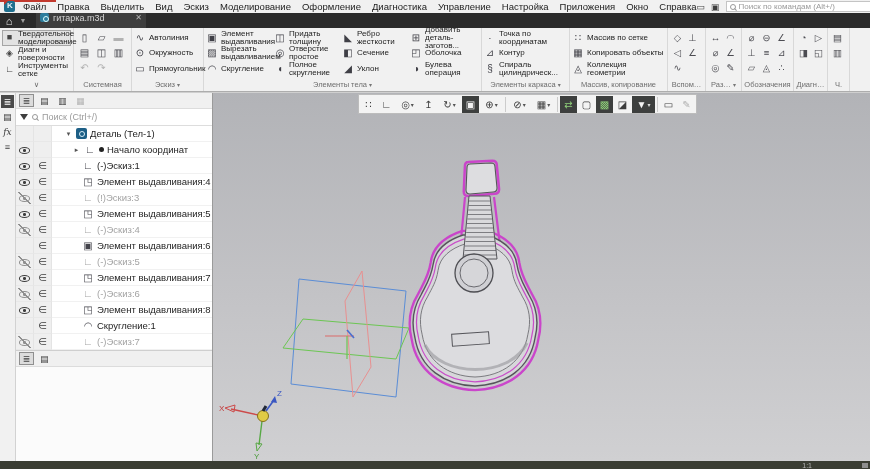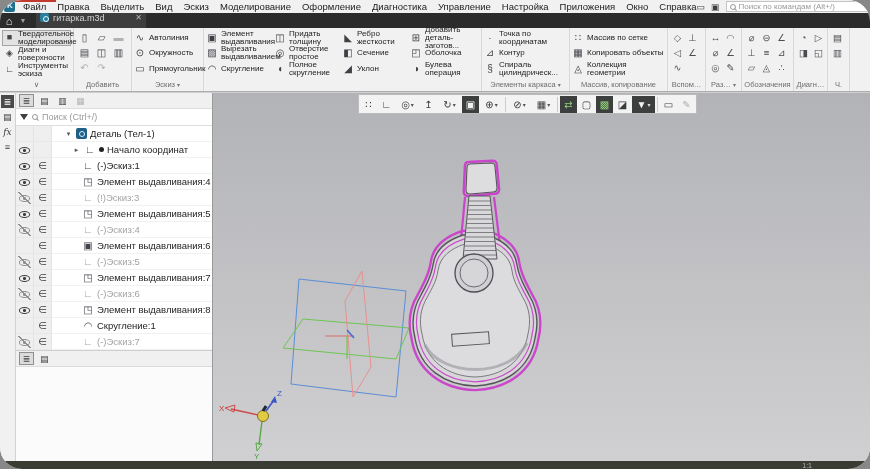--- a/index.html
+++ b/index.html
@@ -1,18 +1,18 @@
 <!DOCTYPE html>
 <html><head>
 <meta charset="utf-8">
 <style>
   html,body{margin:0;padding:0;background:#888;}
   *{box-sizing:border-box;font-family:"Liberation Sans",sans-serif;}
   #app{position:relative;width:870px;height:469px;background:#f1f1f1;overflow:hidden;
-       font-family:"Liberation Sans",sans-serif;user-select:none;border-radius:22px;}
+       font-family:"Liberation Sans",sans-serif;user-select:none;}
 
   
   #menubar{position:relative;height:13px;background:#f1f1f1;display:flex;align-items:center;
            font-size:9.5px;color:#1c1c1c;padding-left:2px;}
   #red-notch{position:absolute;left:0;top:0;width:56px;height:2px;background:#c2392e;}
   #app-logo{width:11px;height:11px;border-radius:2px;background:#20708f;position:relative;
             margin:0 4px 0 2px;flex:none;}
   #app-logo::before{content:'';position:absolute;left:0;top:0;border-style:solid;
             border-width:4px 4px 0 0;border-color:#c2392e transparent transparent transparent;}
   #app-logo::after{content:'K';position:absolute;left:3px;top:0px;color:#eaf4f8;font-size:8px;font-weight:bold;}
@@ -183,41 +183,41 @@
             <div class="mode-tab active">
               <span class="ic">■</span>
               <span class="lbl">Твердотельное моделирование</span>
             </div>
             <div class="mode-tab">
               <span class="ic">◈</span>
               <span class="lbl">Диагн и поверхности</span>
             </div>
             <div class="mode-tab">
               <span class="ic">∟</span>
-              <span class="lbl">Инструменты эскиза</span>
+              <span class="lbl">Инструменты сетке</span>
             </div>
           </div>
         </div>
         <div class="rg-label">∨</div>
       </div>
       <div class="rgroup" style="width: 58px;">
         <div class="rg-body">
           <div class="sysgrid">
             <span class="ricon">▯</span>
             <span class="ricon">▱</span>
             <span class="ricon muted">▬</span>
             <span class="ricon">▤</span>
             <span class="ricon">◫</span>
             <span class="ricon">▥</span>
             <span class="ricon muted">↶</span>
             <span class="ricon muted">↷</span>
           </div>
         </div>
         <div class="rg-label">
-          <span>Добавить</span>
+          <span>Системная</span>
         </div>
       </div>
       <div class="rgroup" style="width: 72px;">
         <div class="rg-body">
           <div class="rcol" style="width: 66px;">
             <div class="rbtn">
               <span class="ic">∿</span>
               <span class="lbl">Автолиния</span>
             </div>
             <div class="rbtn">
@@ -286,20 +286,24 @@
             </div>
             <div class="rbtn">
               <span class="ic">◰</span>
               <span class="lbl">Оболочка</span>
             </div>
             <div class="rbtn">
               <span class="ic">◑</span>
               <span class="lbl">Булева операция</span>
             </div>
           </div>
+        </div>
+        <div class="rg-label">
+          <span>Элементы тела</span>
+          <span class="rg-caret">▾</span>
         </div>
       </div>
       <div class="rgroup" style="width: 88px;">
         <div class="rg-body">
           <div class="rcol" style="width: 82px;">
             <div class="rbtn">
               <span class="ic">∙</span>
               <span class="lbl">Точка по координатам</span>
             </div>
             <div class="rbtn">

